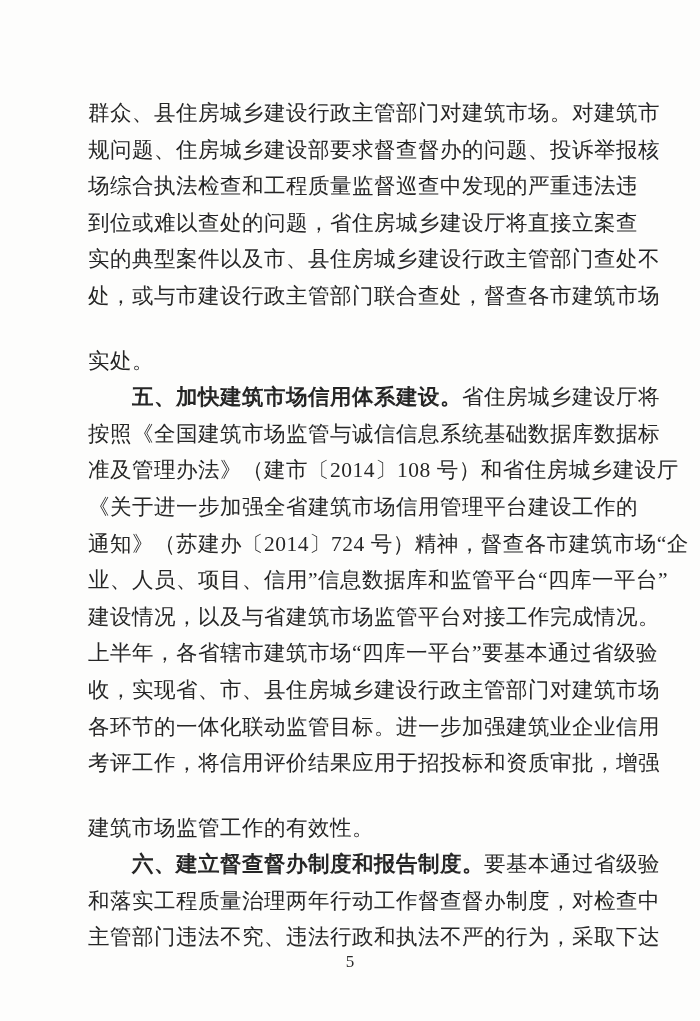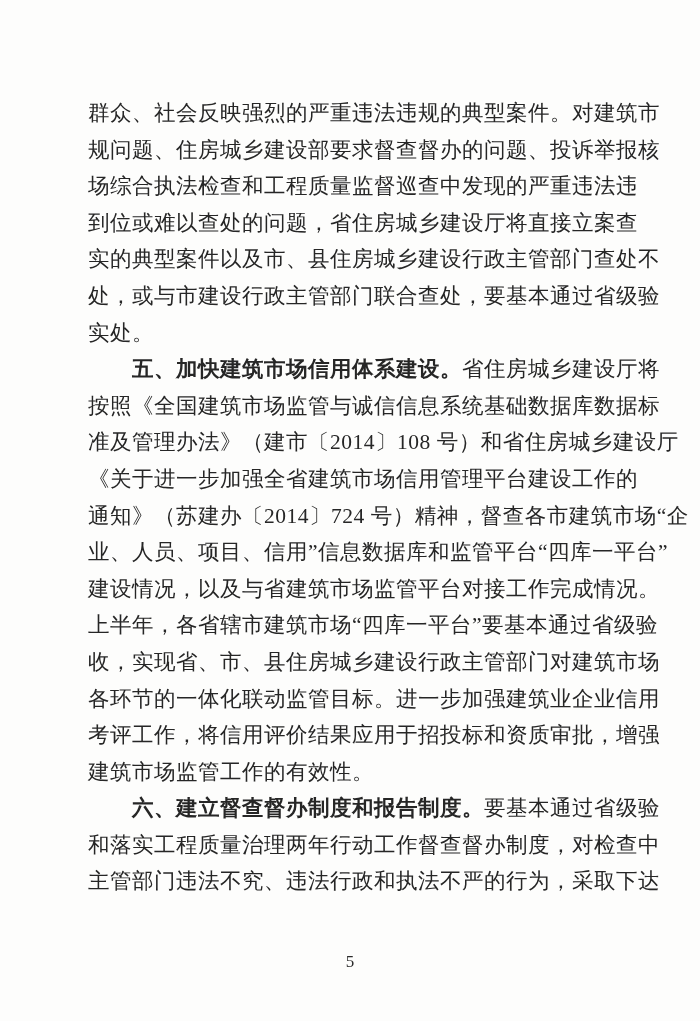--- a/index.html
+++ b/index.html
@@ -32,20 +32,21 @@
     height: 36.6px;
     letter-spacing: 0.5px;
     white-space: nowrap;
     text-align: justify;
     text-align-last: justify;
     -moz-text-align-last: justify;
   }
   .line.no-fill {
     text-align: left;
     text-align-last: left;
+    margin-top: 28px;
     -moz-text-align-last: left;
   }
   .line.indent {
     padding-left: 44px;
   }
   .line .heading {
     font-weight: 700;
     font-family: Liberation Sans, sans-serif;
     letter-spacing: 0.5px;
   }
@@ -59,36 +60,36 @@
     color: #2a2a2a;
     font-family: "Liberation Serif", "DejaVu Serif", serif;
   }
 </style>
 </head>
 <body>
 
 <div class="page">
   <div class="doc-body">
       <div class="line">
-    <span class="body-text">群众、社会反映强烈的严重违法违规的典型案件。对建筑市</span>
+    <span class="body-text">群众、县住房城乡建设行政主管部门对建筑市场。对建筑市</span>
   </div>
       <div class="line">
     <span class="body-text">规问题、住房城乡建设部要求督查督办的问题、投诉举报核</span>
   </div>
       <div class="line">
     <span class="body-text">场综合执法检查和工程质量监督巡查中发现的严重违法违</span>
   </div>
       <div class="line">
     <span class="body-text">到位或难以查处的问题，省住房城乡建设厅将直接立案查</span>
   </div>
       <div class="line">
     <span class="body-text">实的典型案件以及市、县住房城乡建设行政主管部门查处不</span>
   </div>
       <div class="line">
-    <span class="body-text">处，或与市建设行政主管部门联合查处，要基本通过省级验</span>
+    <span class="body-text">处，或与市建设行政主管部门联合查处，督查各市建筑市场</span>
   </div>
       <div class="line no-fill">
     <span class="body-text">实处。</span>
   </div>
       <div class="line indent">
     <span class="heading">五、加快建筑市场信用体系建设。</span><span class="body-text">省住房城乡建设厅将</span>
   </div>
       <div class="line">
     <span class="body-text">按照《全国建筑市场监管与诚信信息系统基础数据库数据标</span>
   </div>

